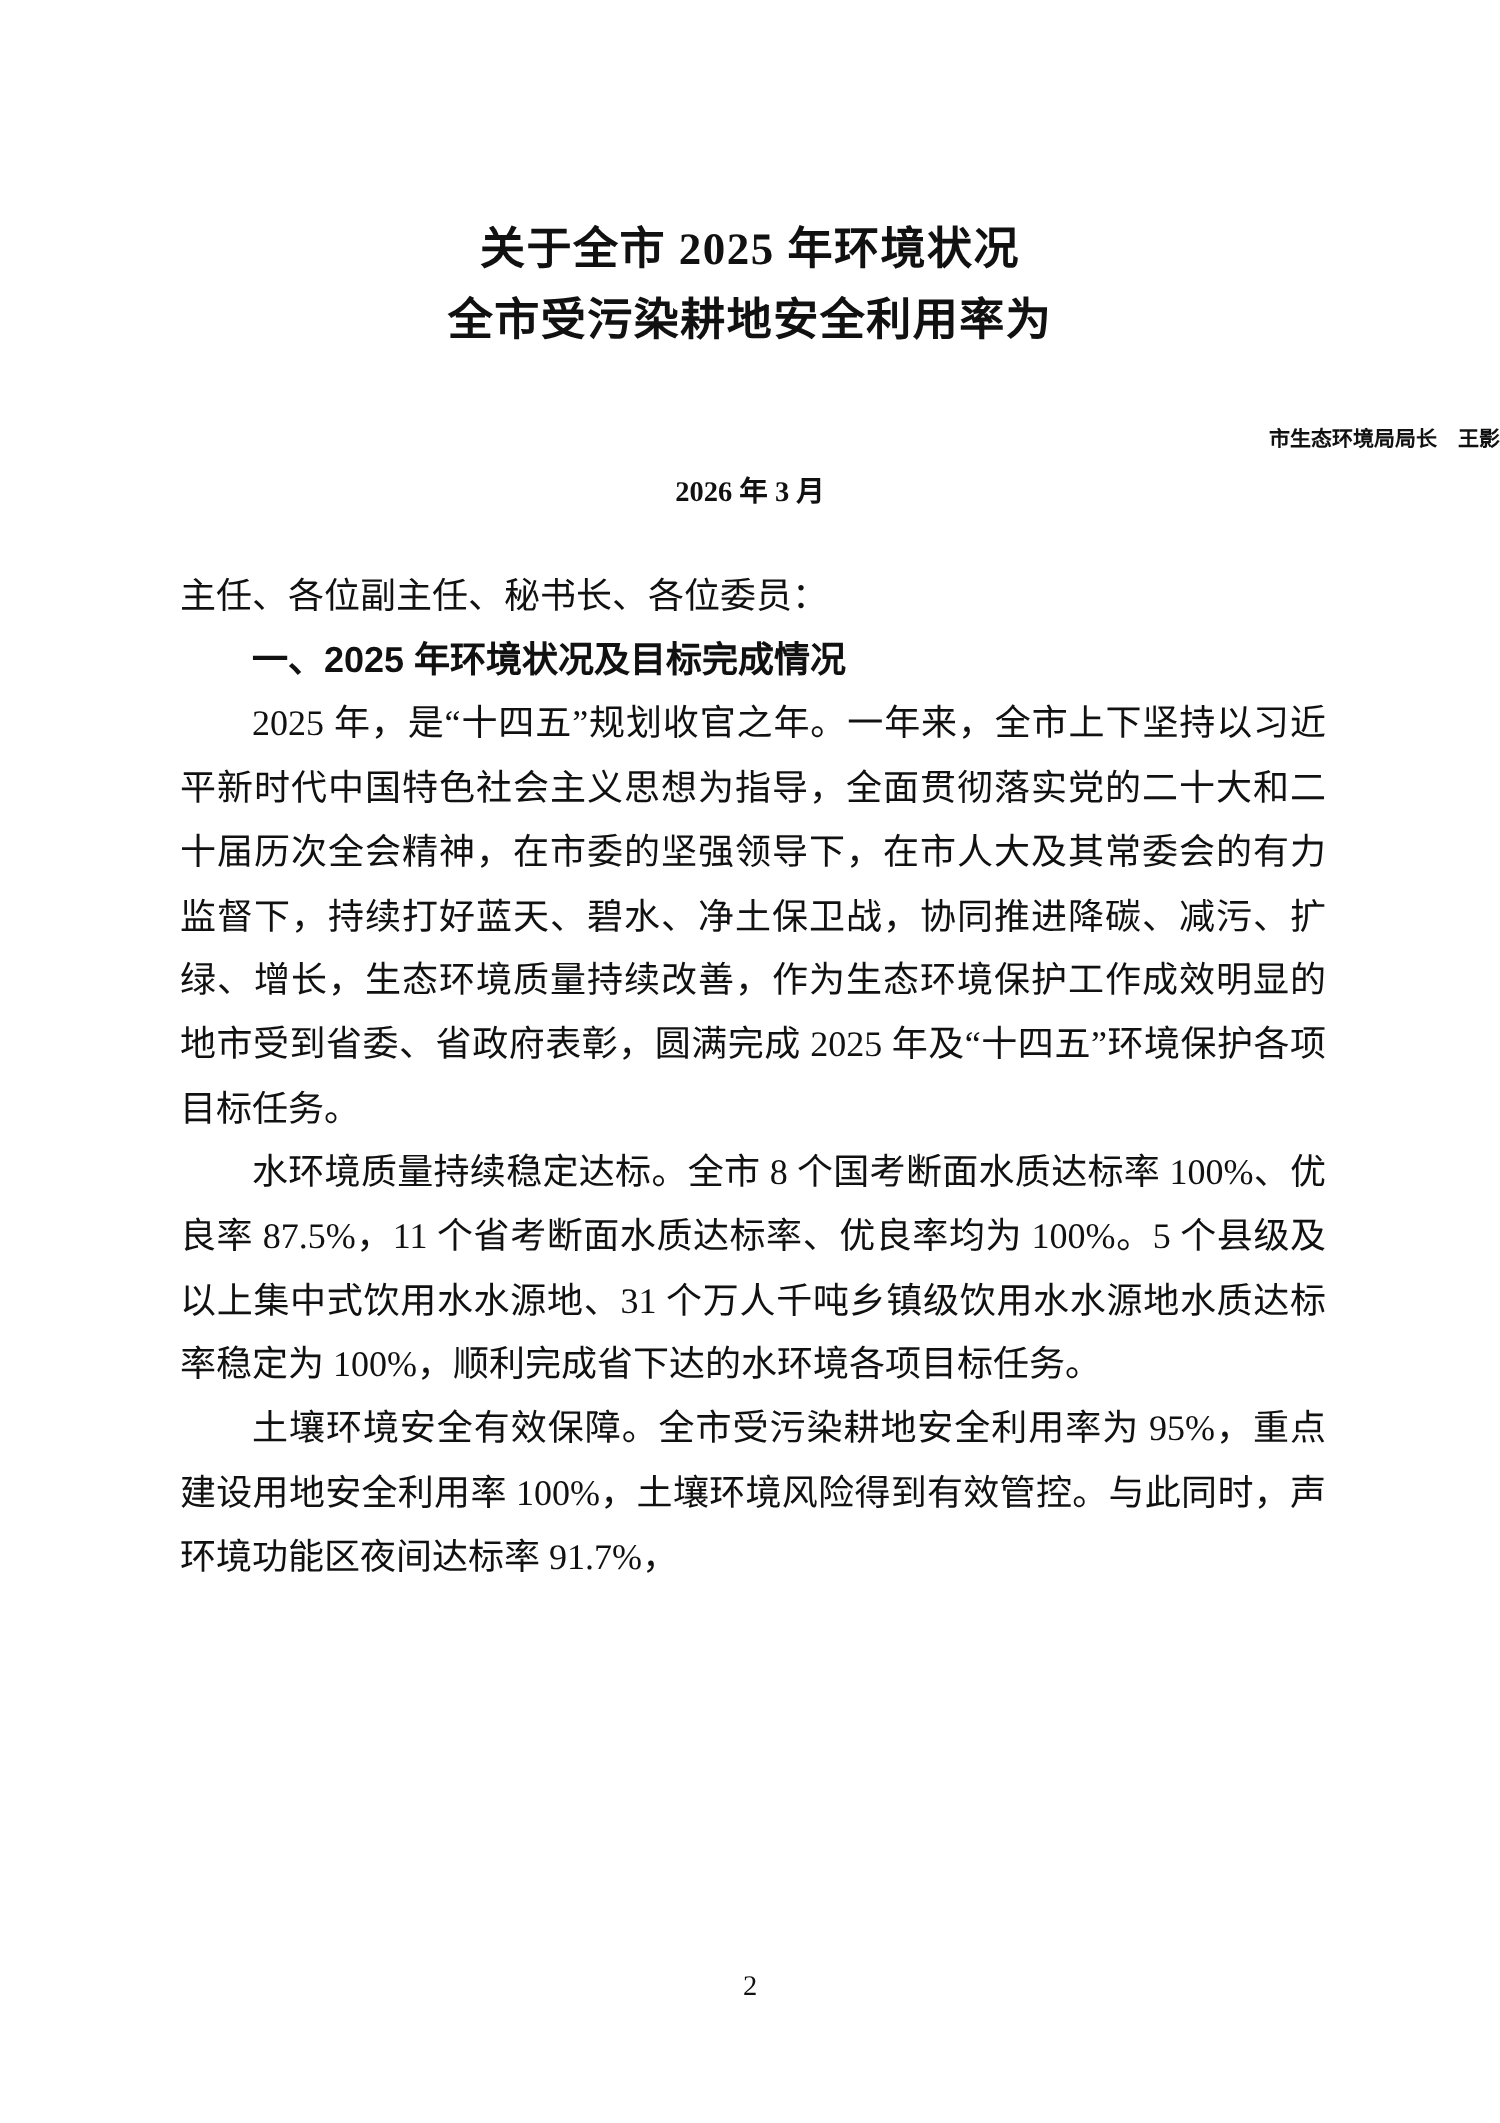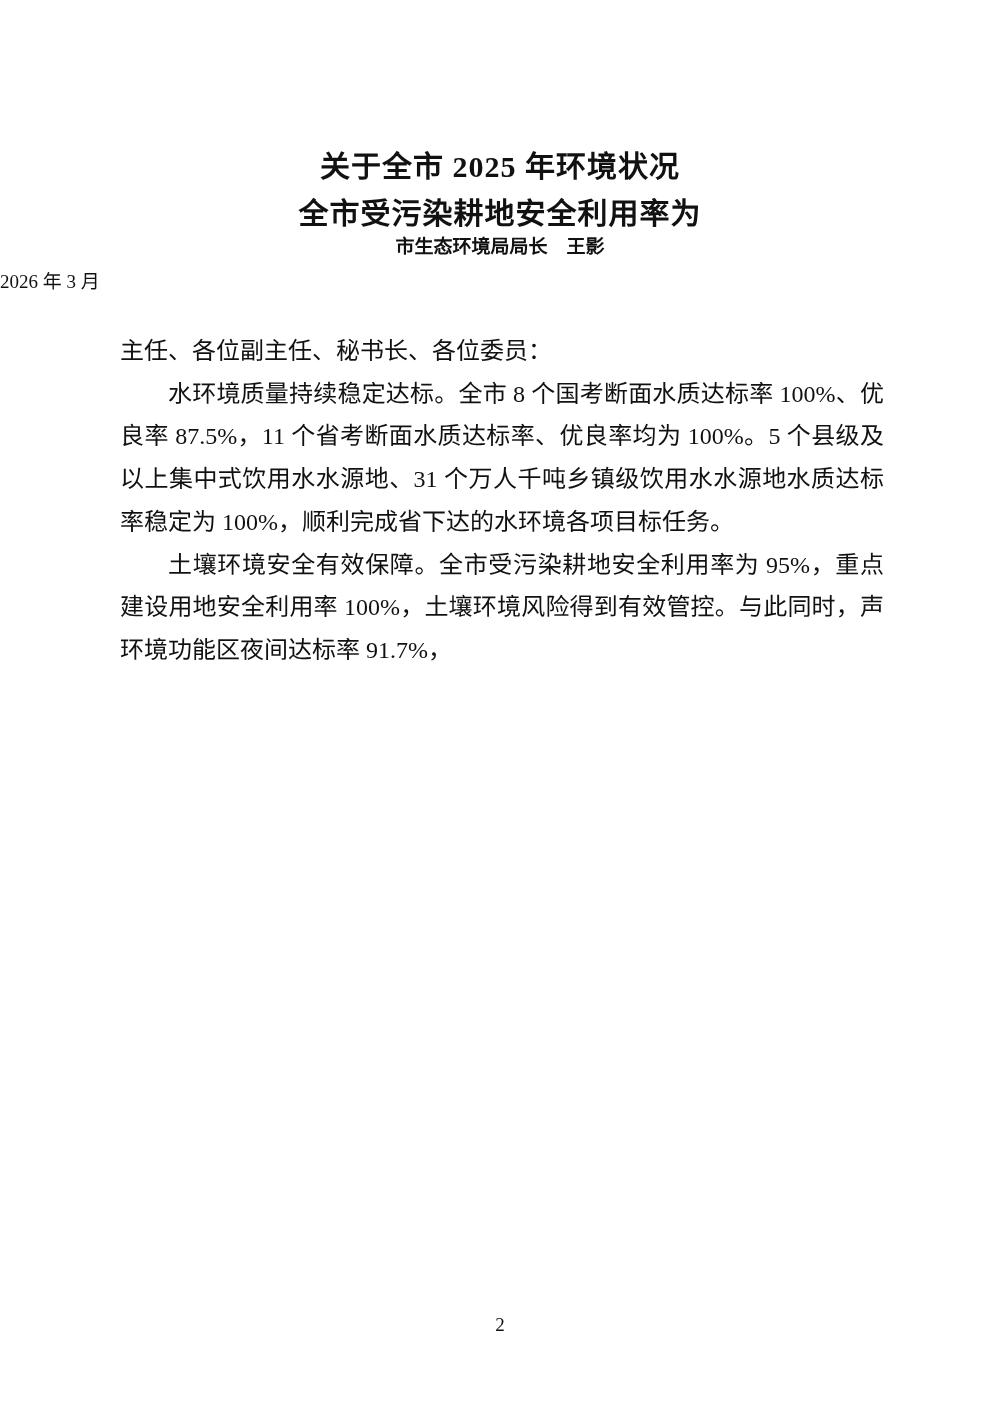--- a/index.html
+++ b/index.html
@@ -22,30 +22,32 @@
     padding-top: 143px;
     text-align: center;
     font-size: 30px;
     line-height: 47px;
     font-weight: 700;
     letter-spacing: 1px;
     font-family: "Liberation Serif", "DejaVu Serif", serif;
   }
   .title-line { display: block; }
   .byline {
-    text-align: center;
-    font-size: 19px;
+    margin-top: 47px;
+    text-align: right;
+    font-size: 14px;
     line-height: 20px;
     font-weight: 700;
   }
   .date-line {
     margin-top: 15px;
+    text-align: center;
     font-size: 19px;
     line-height: 20px;
-    font-weight: 400;
+    font-weight: 700;
   }
   .body-text {
     margin: 38px 116px 0 120px;
     font-size: 24px;
     line-height: 42.7px;
     text-align: justify;
     text-justify: inter-ideograph;
   }
   .para {
     margin: 0;
@@ -81,19 +83,21 @@
     <span class="title-line">关于全市 2025 年环境状况</span>
     <span class="title-line">全市受污染耕地安全利用率为</span>
   </h1>
 
   <div class="byline">市生态环境局局长　王影</div>
 
   <div class="date-line">2026 年 3 月</div>
 
   <div class="body-text">
     <p class="salutation">主任、各位副主任、秘书长、各位委员：</p>
+    <p class="section-heading">一、2025 年环境状况及目标完成情况</p>
+    <p class="para">2025 年，是“十四五”规划收官之年。一年来，全市上下坚持以习近平新时代中国特色社会主义思想为指导，全面贯彻落实党的二十大和二十届历次全会精神，在市委的坚强领导下，在市人大及其常委会的有力监督下，持续打好蓝天、碧水、净土保卫战，协同推进降碳、减污、扩绿、增长，生态环境质量持续改善，作为生态环境保护工作成效明显的地市受到省委、省政府表彰，圆满完成 2025 年及“十四五”环境保护各项目标任务。</p>
     <p class="para">水环境质量持续稳定达标。全市 8 个国考断面水质达标率 100%、优良率 87.5%，11 个省考断面水质达标率、优良率均为 100%。5 个县级及以上集中式饮用水水源地、31 个万人千吨乡镇级饮用水水源地水质达标率稳定为 100%，顺利完成省下达的水环境各项目标任务。</p>
     <p class="para">土壤环境安全有效保障。全市受污染耕地安全利用率为 95%，重点建设用地安全利用率 100%，土壤环境风险得到有效管控。与此同时，声环境功能区夜间达标率 91.7%，</p>
   </div>
 
   <div class="page-number">2</div>
 
 </div>
 
 </body></html>

